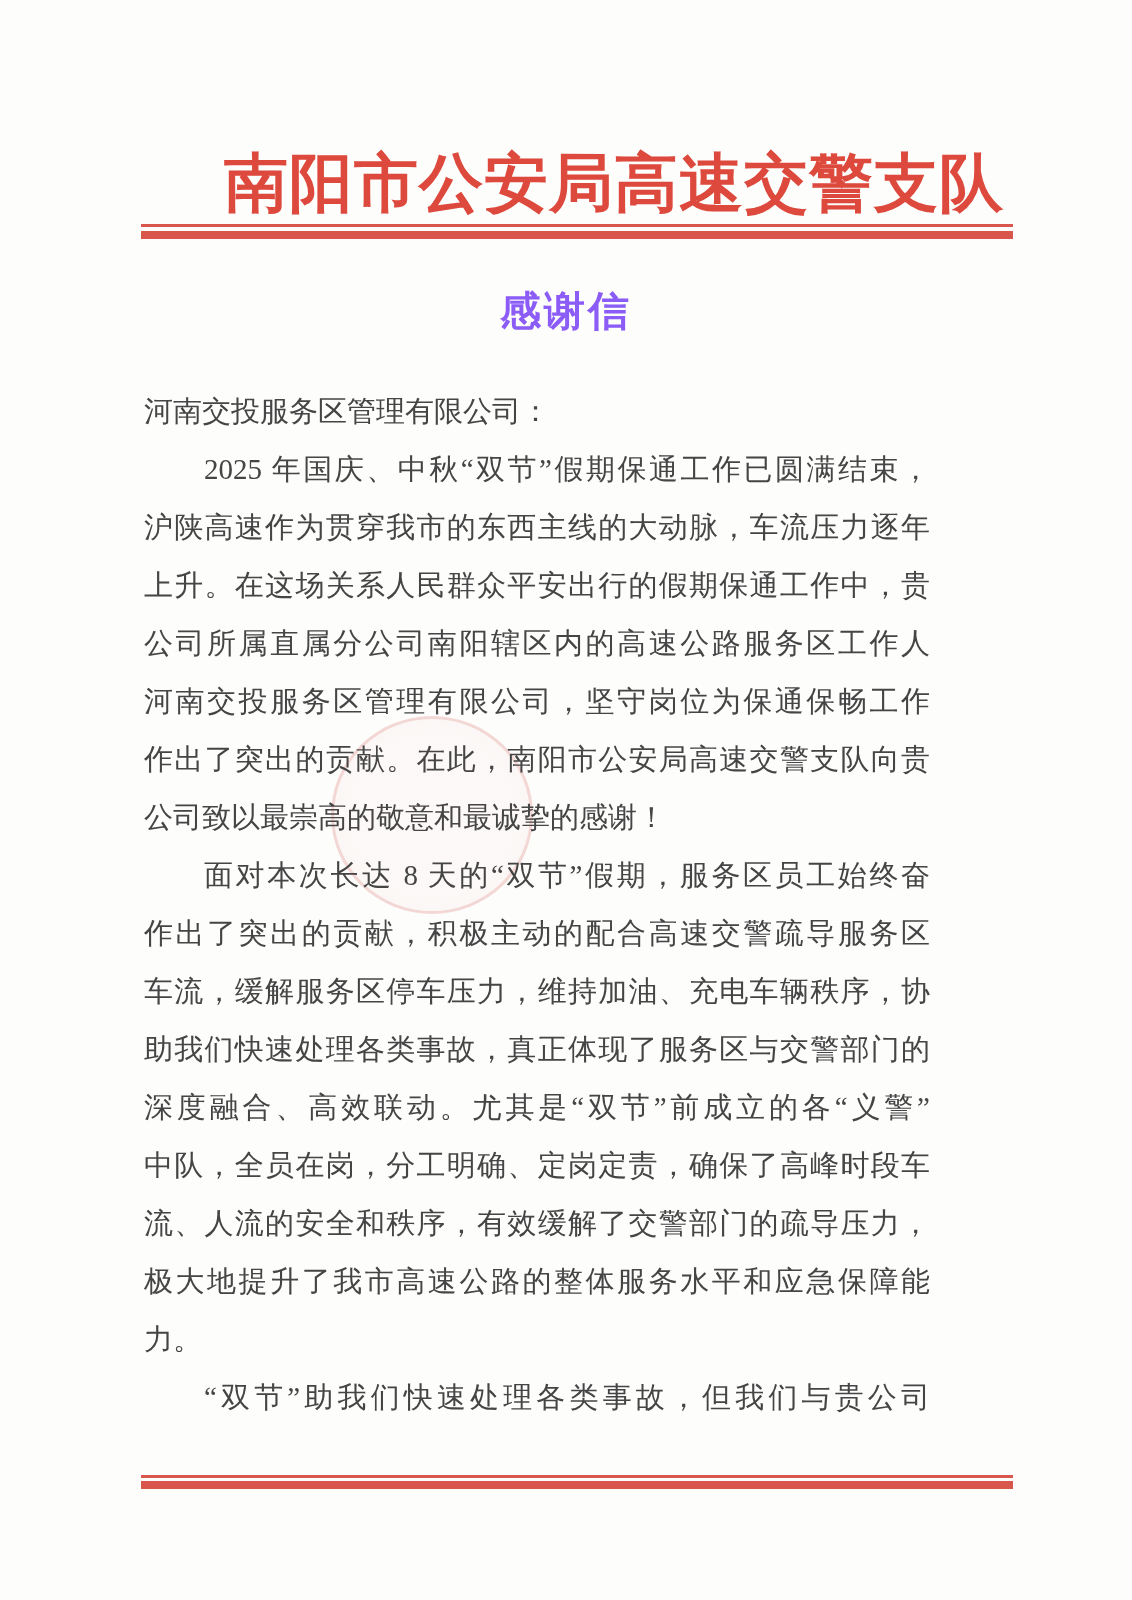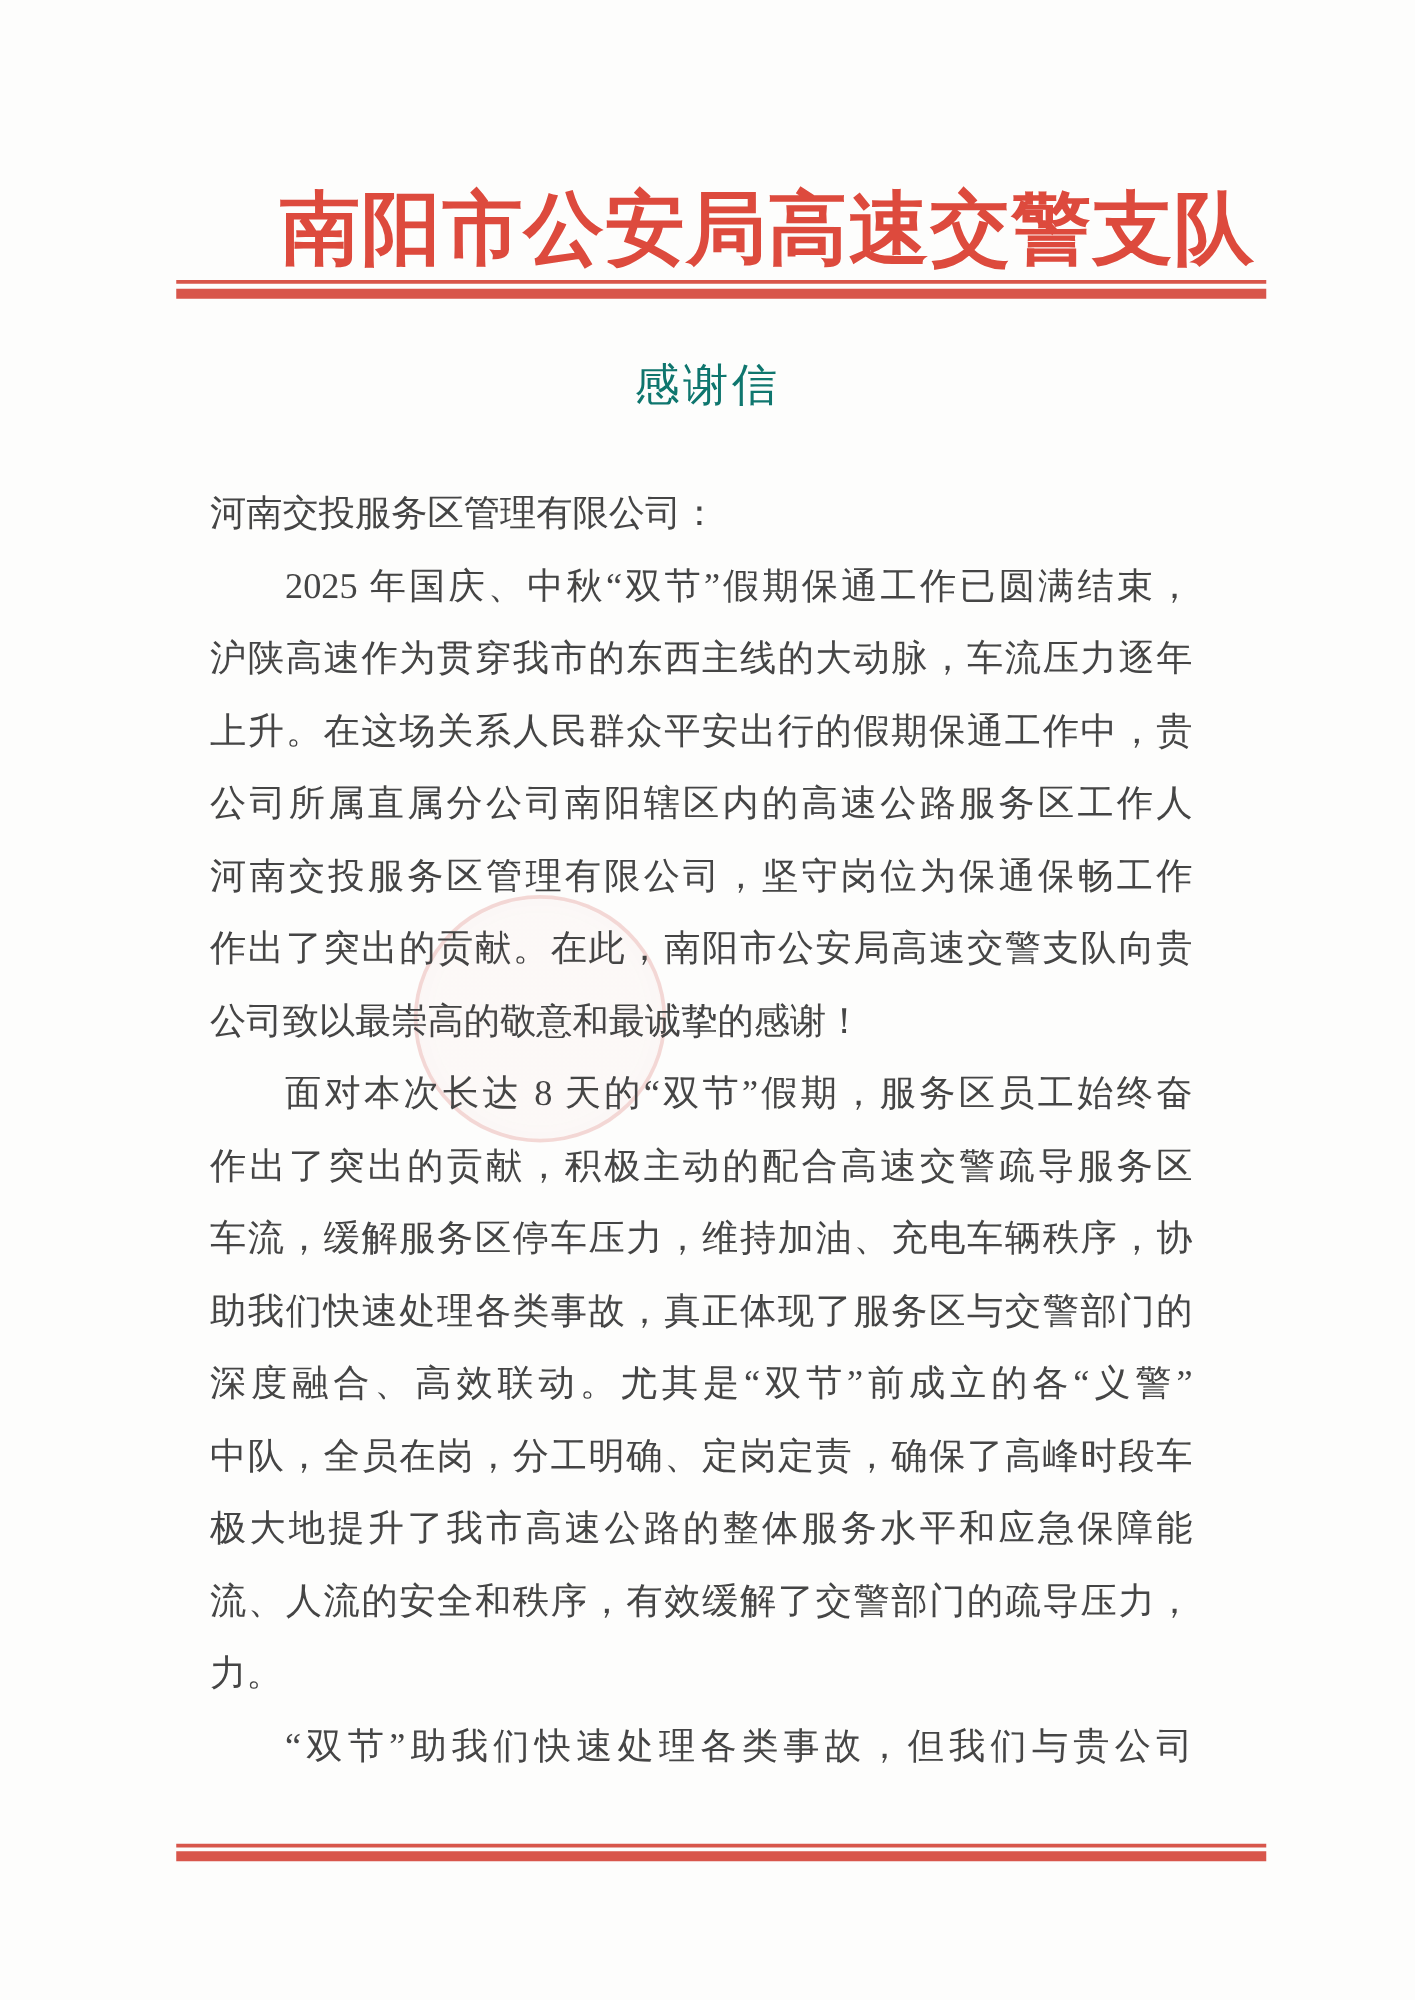--- a/index.html
+++ b/index.html
@@ -41,31 +41,31 @@
   .rule-top-thick   { top: 231px;  height: 8px; }
   .rule-bottom-thin { top: 1475px; height: 3px; }
   .rule-bottom-thick{ top: 1481px; height: 8px; }
   
   .doc-title {
     position: absolute;
     top: 284px;
     left: 0;
     width: 100%;
     text-align: center;
-    font-size: 36px;
-    font-weight: 400;
+    font-size: 41px;
+    font-weight: 700;
     letter-spacing: 3px;
-    color: #0f766e;
+    color: #8b5cf6;
     font-family: "Liberation Sans", sans-serif;
   }
   
   .body-block {
     position: absolute;
     top: 382px;
-    left: 168px;
+    left: 144px;
     width: 786px;
     font-size: 29px;
     color: #454545;
   }
   .line {
     height: 58px;
     line-height: 58px;
     overflow: hidden;
     text-align: justify;
     text-align-last: justify;
@@ -112,22 +112,22 @@
       <div class="line">公司所属直属分公司南阳辖区内的高速公路服务区工作人</div>
       <div class="line">河南交投服务区管理有限公司，坚守岗位为保通保畅工作</div>
       <div class="line">作出了突出的贡献。在此，南阳市公安局高速交警支队向贵</div>
       <div class="line no-justify">公司致以最崇高的敬意和最诚挚的感谢！</div>
       <div class="line indent">面对本次长达 8 天的“双节”假期，服务区员工始终奋</div>
       <div class="line">作出了突出的贡献，积极主动的配合高速交警疏导服务区</div>
       <div class="line">车流，缓解服务区停车压力，维持加油、充电车辆秩序，协</div>
       <div class="line">助我们快速处理各类事故，真正体现了服务区与交警部门的</div>
       <div class="line">深度融合、高效联动。尤其是“双节”前成立的各“义警”</div>
       <div class="line">中队，全员在岗，分工明确、定岗定责，确保了高峰时段车</div>
+      <div class="line">流、人流的安全和秩序，有效缓解了交警部门的疏导压力，</div>
       <div class="line">极大地提升了我市高速公路的整体服务水平和应急保障能</div>
-      <div class="line">流、人流的安全和秩序，有效缓解了交警部门的疏导压力，</div>
       <div class="line no-justify">力。</div>
       <div class="line indent">“双节”助我们快速处理各类事故，但我们与贵公司</div>
     </div>
 
   <div class="rule rule-bottom-thin"></div>
   <div class="rule rule-bottom-thick"></div>
 
 </div>
 
 </body></html>

